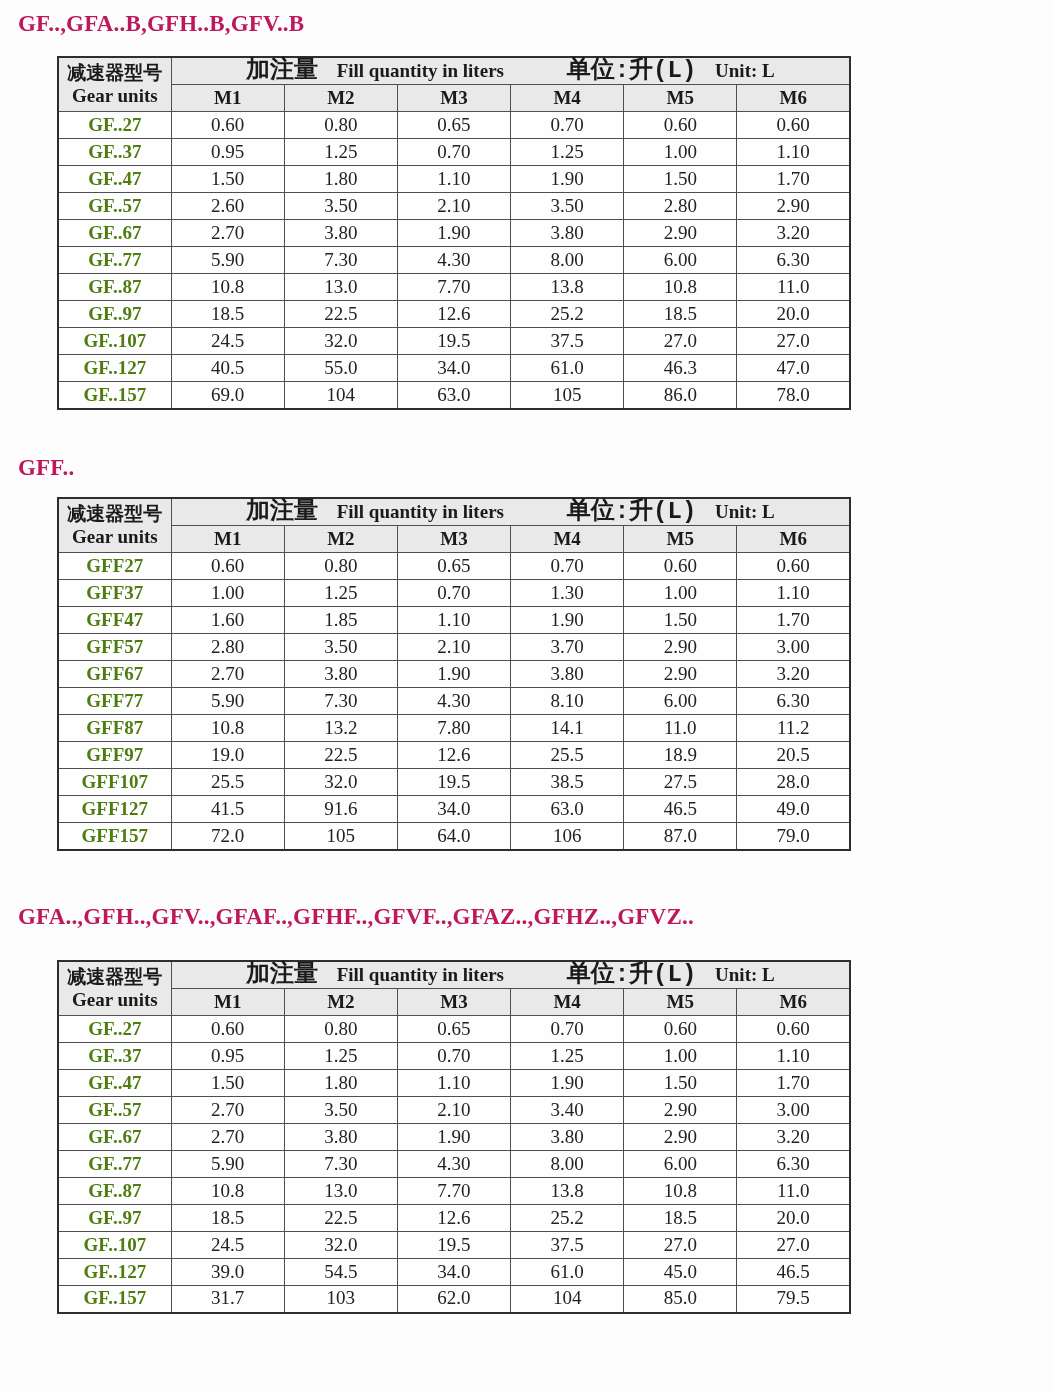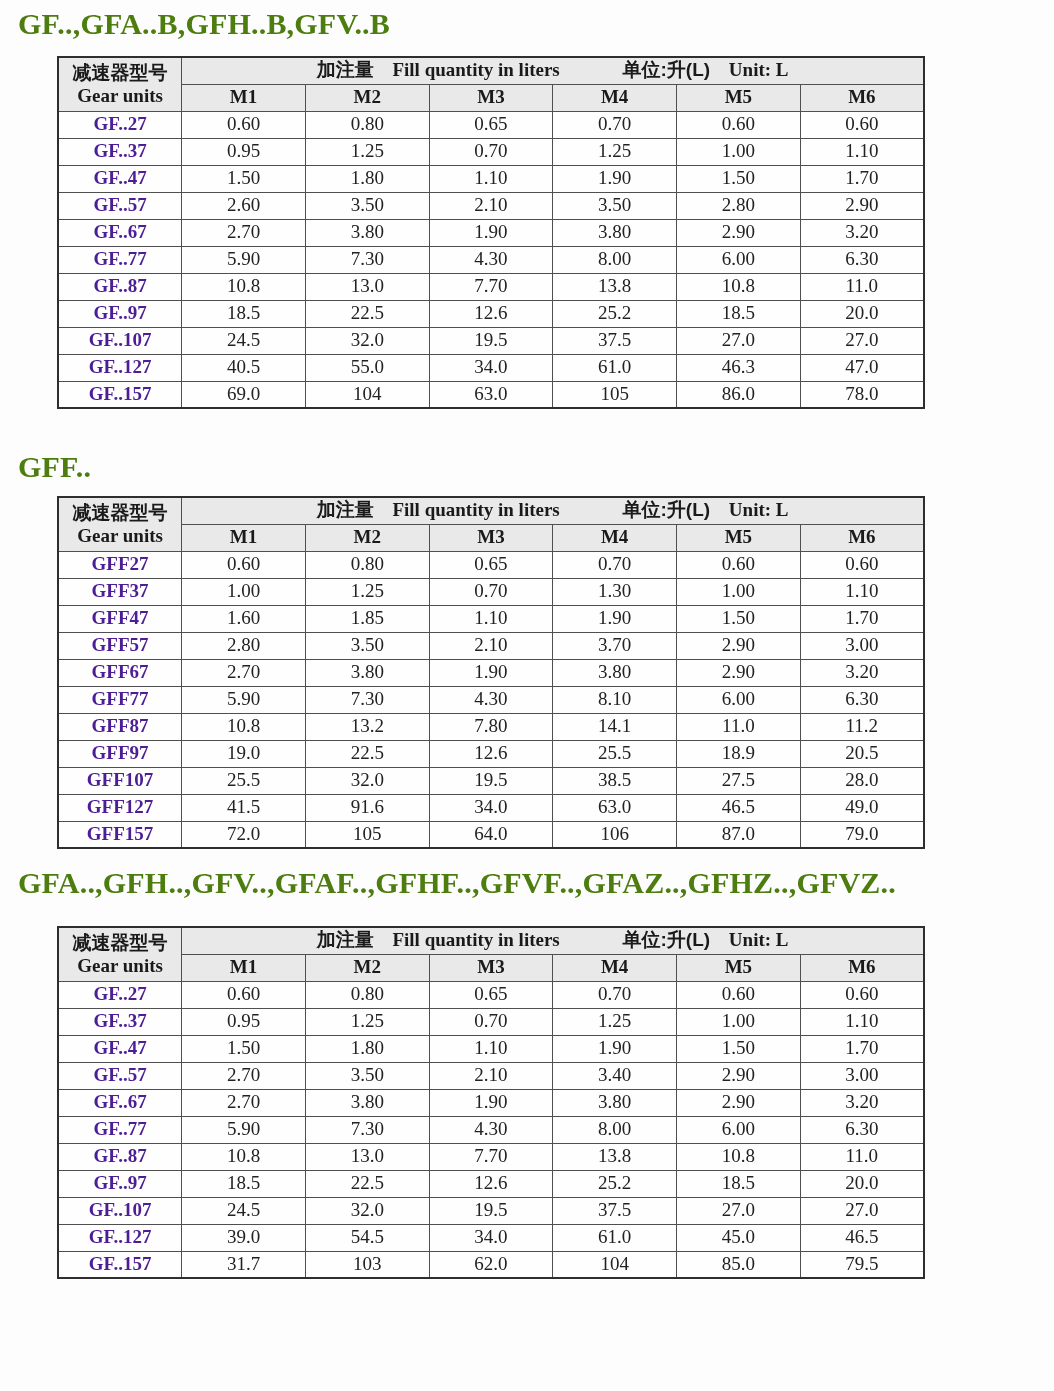--- a/index.html
+++ b/index.html
@@ -9,35 +9,35 @@
     height: 1391px;
     background: #fdfdfd;
     color: #1a1a1a;
     font-family: "Liberation Serif", "DejaVu Serif", serif;
     overflow: hidden;
   }
   .page { padding-top: 10px; }
 
   .section-title {
     margin: 0 0 0 18px;
-    font-size: 30px;
+    font-size: 23px;
     line-height: 27px;
     font-weight: bold;
     letter-spacing: 0.2px;
-    color: #4d7c0f;
+    color: #be185d;
     font-family: "Liberation Serif", "DejaVu Serif", serif;
   }
   .t1 { margin-top: 0; }
   .t2 { margin-top: 44px; }
-  .t3 { margin-top: 20px; }
+  .t3 { margin-top: 52px; }
 
   table.fill-table {
     border-collapse: collapse;
     table-layout: fixed;
-    width: 868px;
+    width: 794px;
     margin-left: 57px;
     background: #ffffff;
     border: 2px solid #2e2e2e;
   }
   .m1 { margin-top: 19px; }
   .m2 { margin-top: 16px; }
   .m3 { margin-top: 30px; }
 
   table.fill-table th,
   table.fill-table td {
@@ -62,34 +62,34 @@
   }
   .corner-cell .en {
     display: block;
     font-size: 19px;
     font-weight: bold;
     padding-bottom: 2px;
     text-align: center;
   }
   .fillhead-cell { white-space: nowrap; }
   .fillhead-cell .cjk {
-    font-family: Liberation Sans, sans-serif;
-    font-weight: bold;
-    font-size: 19px;
+    font-family: Liberation Mono, monospace;
+    font-weight: bold;
+    font-size: 24px;
   }
   .fillhead-cell .lat {
     font-weight: bold;
     font-size: 19px;
   }
   .fillhead-cell .fill-en { margin-left: 14px; }
   .fillhead-cell .unit-cn { margin-left: 58px; }
   .fillhead-cell .unit-en { margin-left: 14px; }
 
   table.fill-table tbody td { background: #fefefe; color: #222; }
-  table.fill-table tbody td.model { font-weight: bold; color: #4c1d95; }
+  table.fill-table tbody td.model { font-weight: bold; color: #4d7c0f; }
 </style>
 </head>
 <body>
 
 <div class="page">
 
   <h2 class="section-title t1">GF..,GFA..B,GFH..B,GFV..B</h2>
   <table class="fill-table m1">
     <thead>
       <tr>

